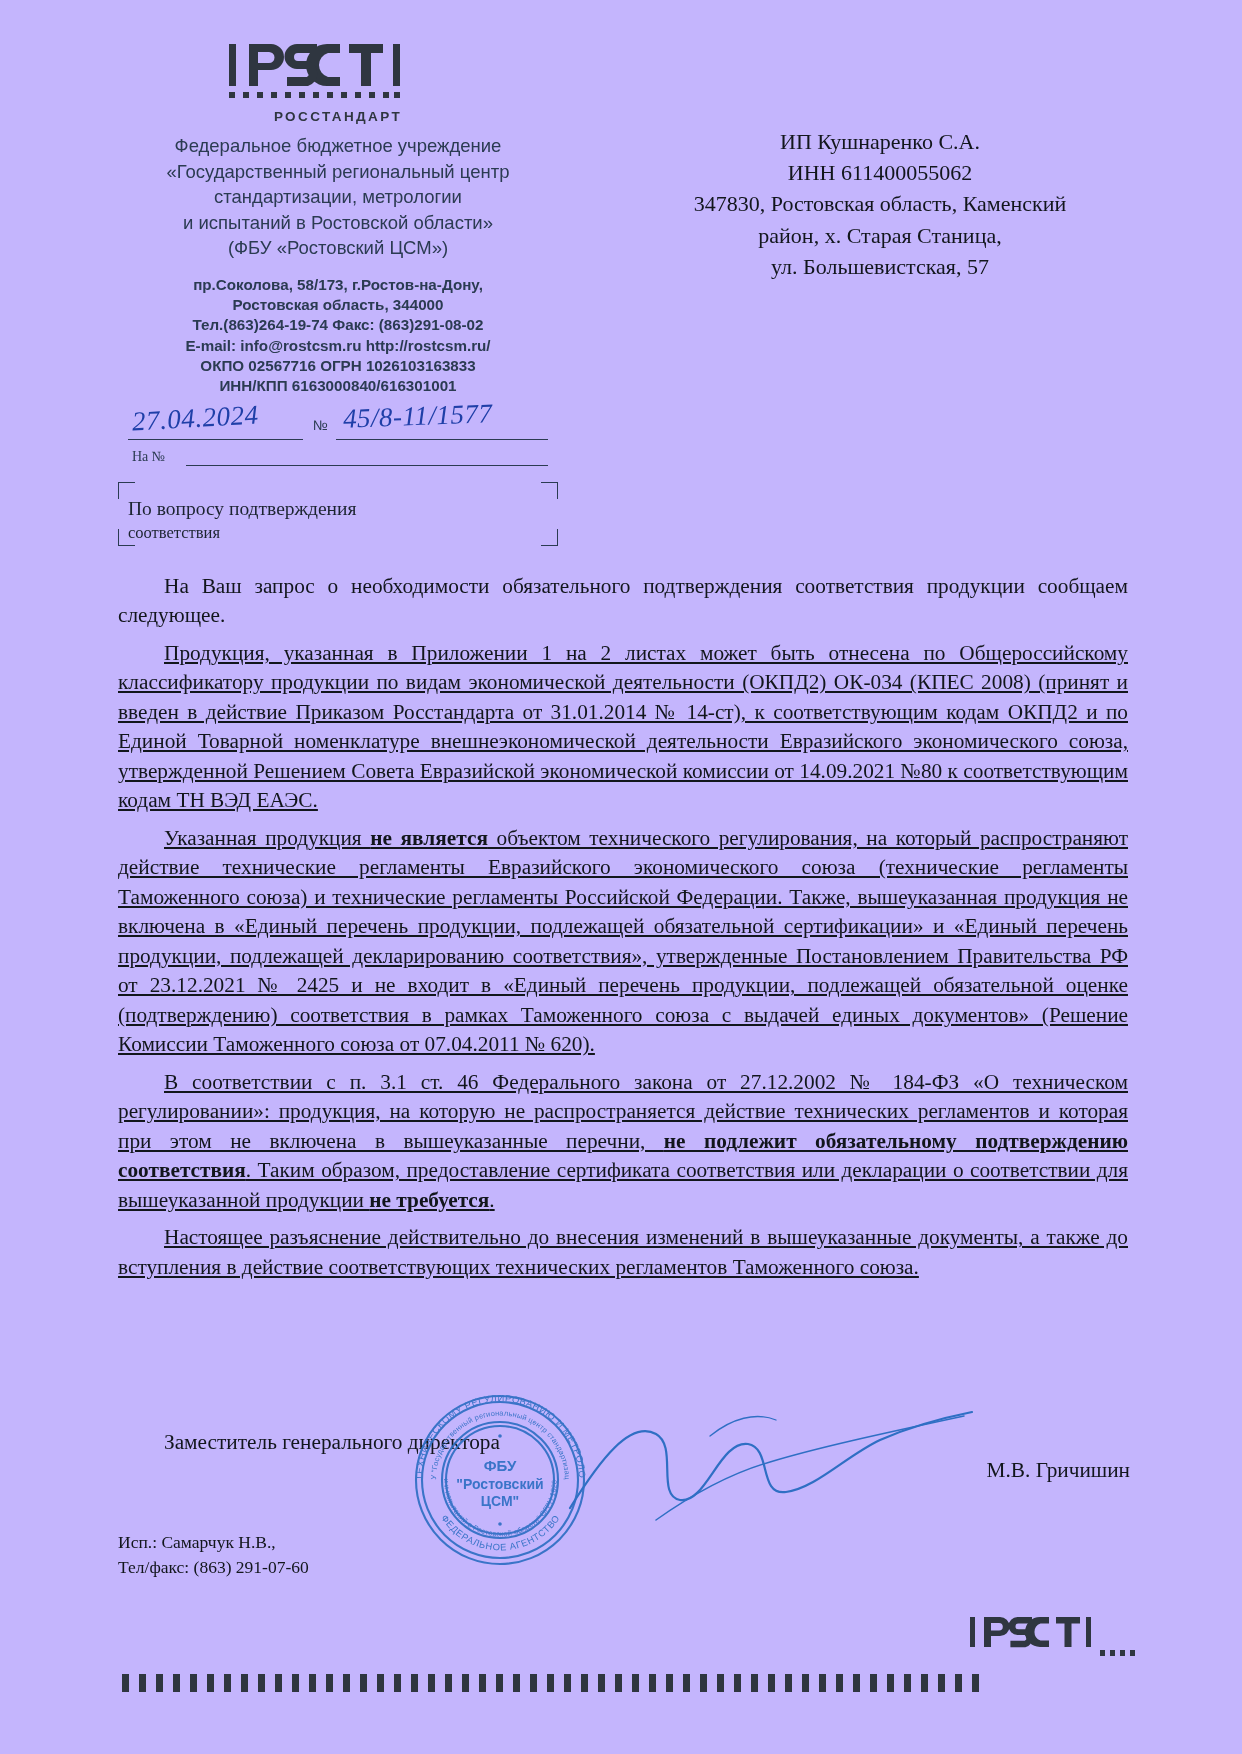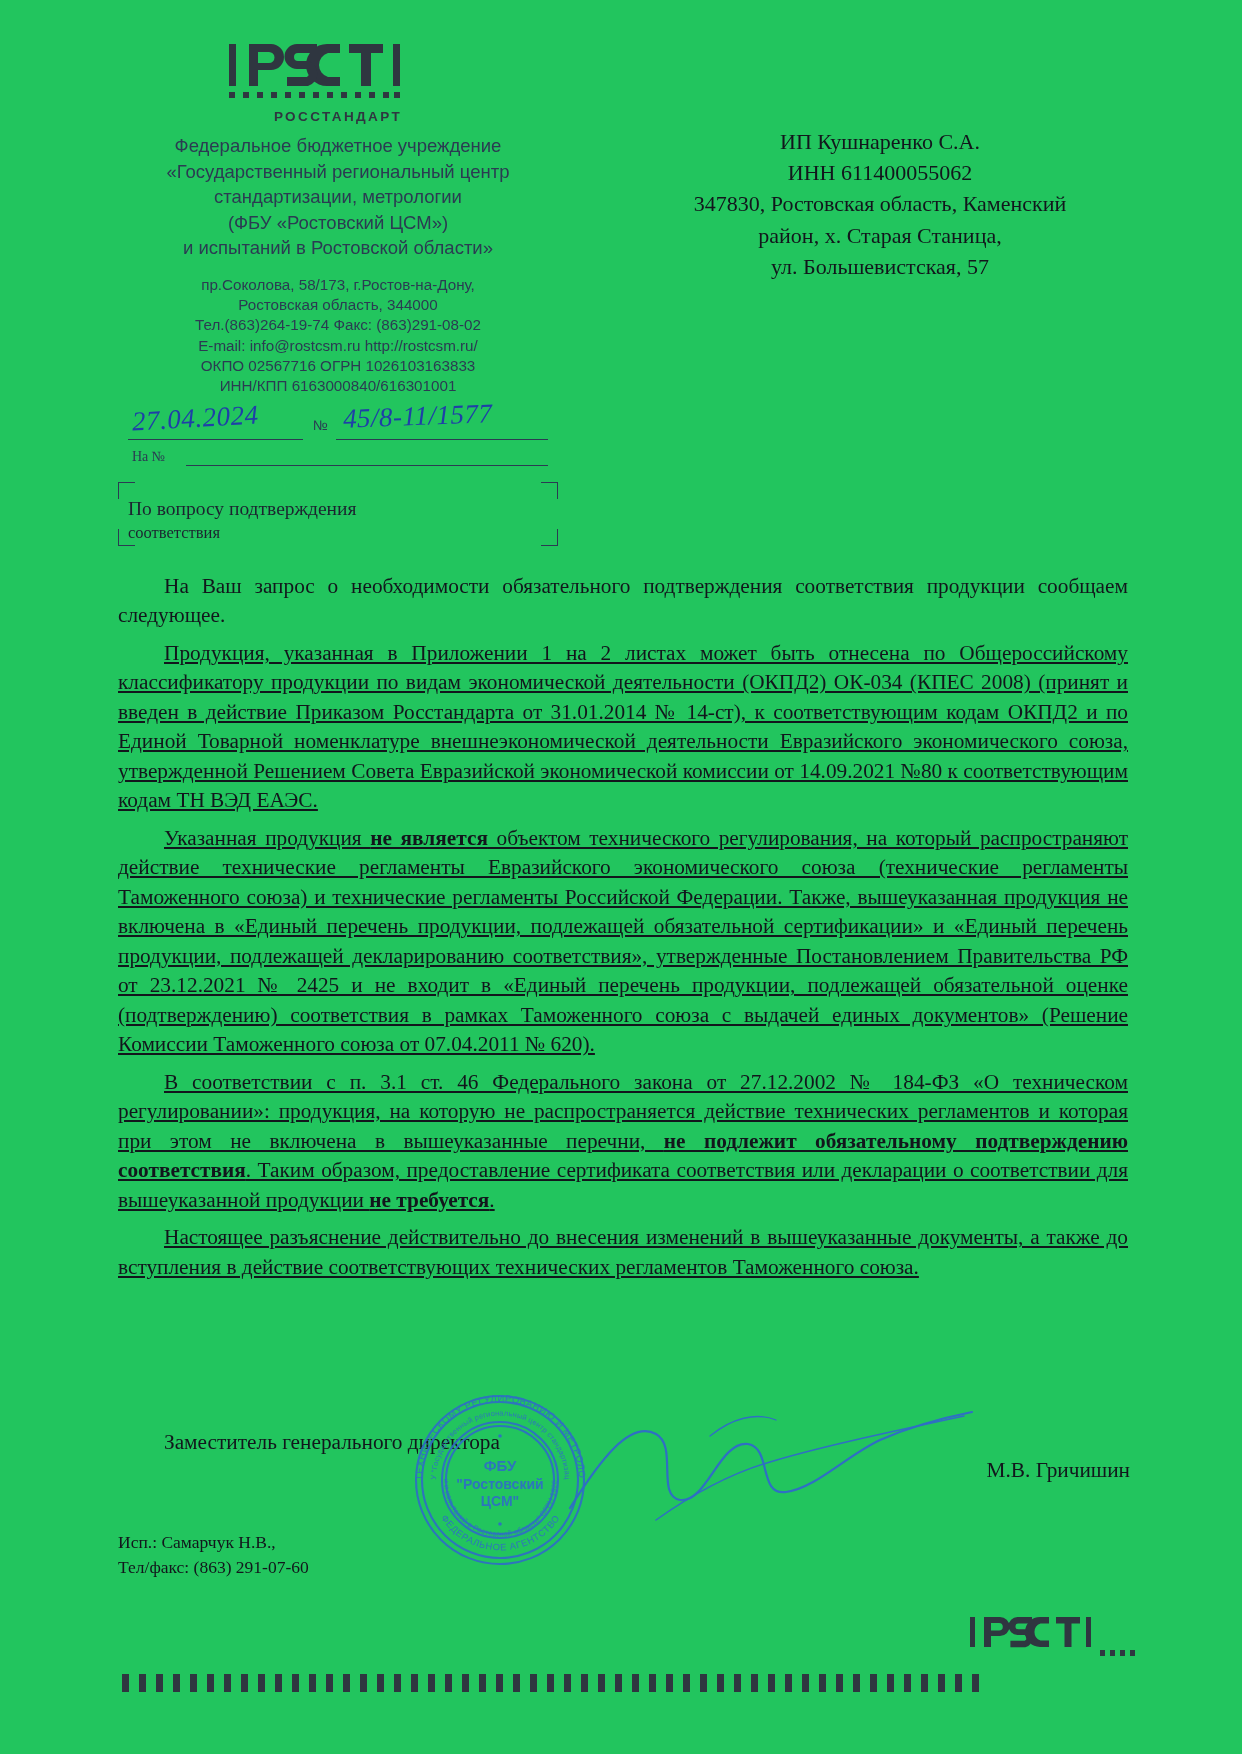--- a/index.html
+++ b/index.html
@@ -9,21 +9,21 @@
   }
   body {
     font-family: "Liberation Serif", serif;
     color: #1a1a24;
   }
   .page {
     position: relative;
     width: 1242px;
     height: 1754px;
     overflow: hidden;
-    background: #22c55e;
+    background: #c4b5fd;
   }
 
   
   .letterhead {
     position: absolute;
     left: 128px;
     top: 42px;
     width: 420px;
     text-align: center;
   }
@@ -49,21 +49,21 @@
     color: #2b3b52;
     margin-top: 9px;
   }
   .org-contacts {
     font-family: "Liberation Sans", sans-serif;
     font-size: 15.2px;
     line-height: 1.34;
     color: #2b3b52;
     margin-top: 14px;
   }
-  .org-contacts div { white-space: nowrap; }
+  .org-contacts div { white-space: nowrap; font-weight: bold; }
 
   
   .hand-line {
     position: relative;
     margin-top: 6px;
     height: 42px;
   }
   .hand-date {
     position: absolute;
     left: 4px;
@@ -294,22 +294,22 @@
         </g>
       </svg>
     </div>
 
     <div class="logo-caption">РОССТАНДАРТ</div>
 
     <div class="org-name">
       <div>Федеральное бюджетное учреждение</div>
       <div>«Государственный региональный центр</div>
       <div>стандартизации, метрологии</div>
+      <div>и испытаний в Ростовской области»</div>
       <div>(ФБУ «Ростовский ЦСМ»)</div>
-      <div>и испытаний в Ростовской области»</div>
     </div>
 
     <div class="org-contacts">
       <div>пр.Соколова, 58/173, г.Ростов-на-Дону,</div>
       <div>Ростовская область, 344000</div>
       <div>Тел.(863)264-19-74 Факс: (863)291-08-02</div>
       <div>E-mail: info@rostcsm.ru   http://rostcsm.ru/</div>
       <div>ОКПО 02567716  ОГРН 1026103163833</div>
       <div>ИНН/КПП  6163000840/616301001</div>
     </div>

